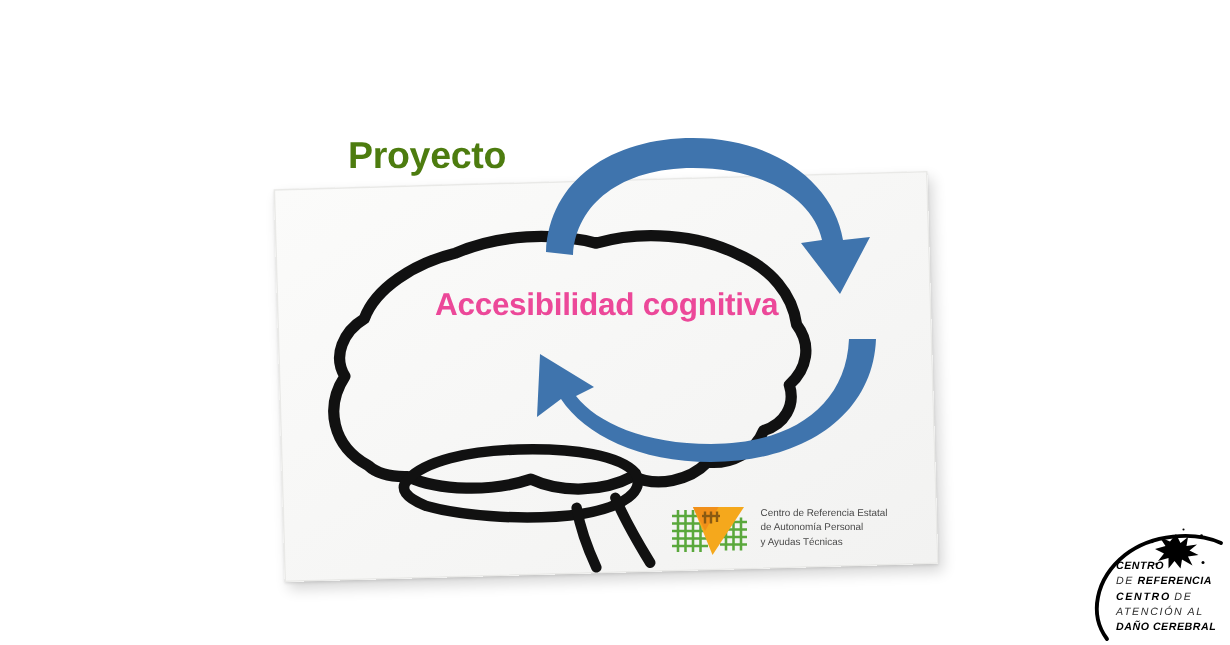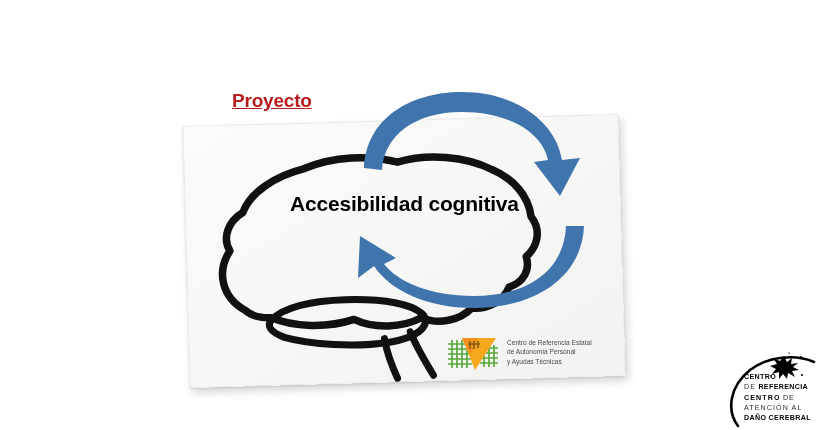--- a/index.html
+++ b/index.html
@@ -47,34 +47,33 @@
     width: 100%;
     height: 100%;
     overflow: visible;
   }
 
   
   #proyecto-label {
     position: absolute;
     left: 232px;
     top: 90px;
-    font-size: 19px;
+    font-size: 25px;
     font-weight: bold;
-    color: #b91c1c;
+    color: #4d7c0f;
     letter-spacing: -0.2px;
     white-space: nowrap;
-    text-decoration: underline;
   }
   #accesibilidad-label {
     position: absolute;
     left: 290px;
     top: 192px;
     font-size: 21px;
     font-weight: bold;
-    color: #000000;
+    color: #ec4899;
     letter-spacing: -0.2px;
     white-space: nowrap;
     z-index: 6;
   }
 
   
   #ceapat-logo {
     position: absolute;
     left: 446px;
     top: 332px;
@@ -103,20 +102,21 @@
   #ceadac-arc { position: absolute; left: 0; top: 0; width: 98px; height: 76px; }
   #ceadac-text {
     position: absolute;
     left: 22px;
     top: 20px;
     color: #000;
     font-size: 7.1px;
     line-height: 1.46;
     letter-spacing: 0.35px;
     white-space: nowrap;
+    font-style: italic;
   }
   #ceadac-text .ln { display: block; }
   #ceadac-text .b { font-weight: bold; }
   #ceadac-text .r { font-weight: normal; color: #2b2b2b; letter-spacing: 1.1px; }
 </style>
 </head>
 <body>
 
 <div id="stage">
 

